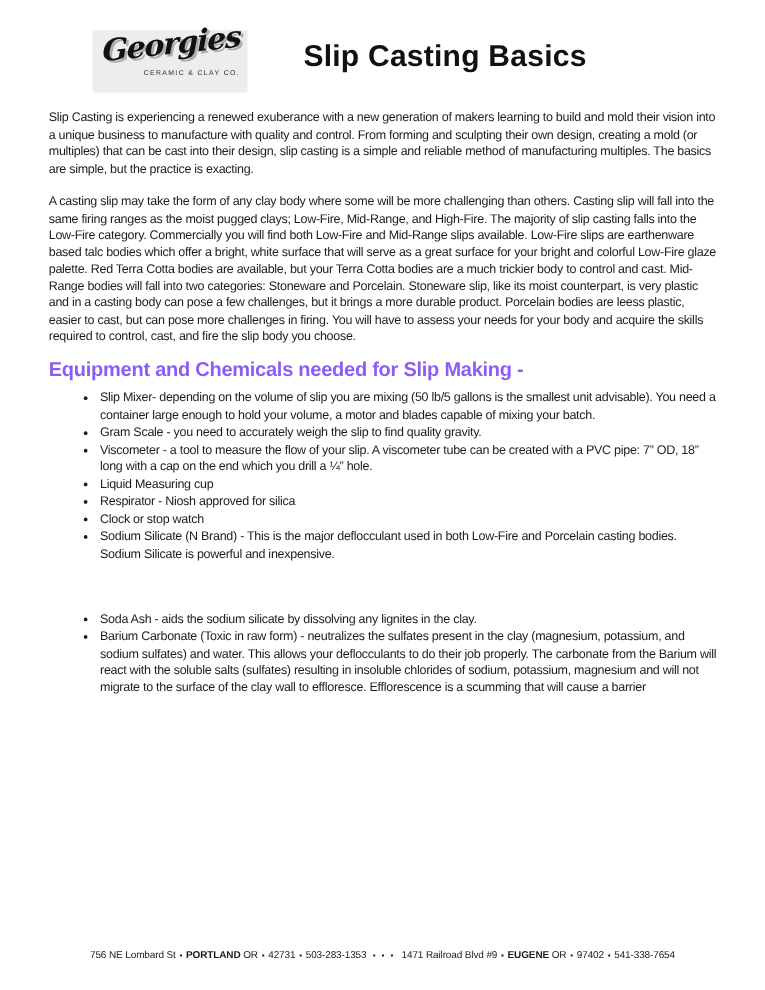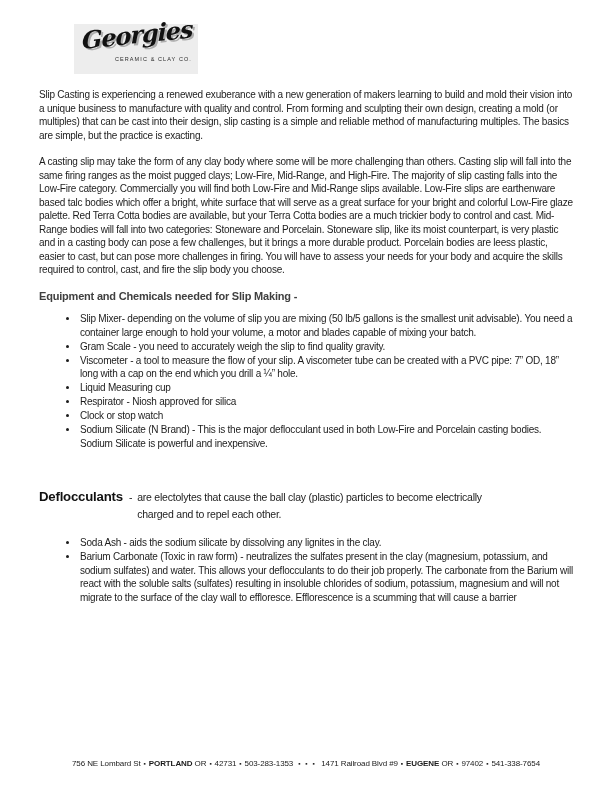--- a/index.html
+++ b/index.html
@@ -61,25 +61,25 @@
   
   .content {
     padding: 0 39px;
     font-size: 10px;
     line-height: 13.5px;
     letter-spacing: -0.22px;
   }
   .content p { margin: 0 0 13px 0; }
   .content p.para-3 { margin-bottom: 16px; }
   h2.section-heading {
-    font-size: 11px;
+    font-size: 16px;
     font-weight: bold;
     letter-spacing: -0.2px;
     margin: 2px 0 9px 0;
-    color: #404040;
+    color: #8b5cf6;
   }
   ul.doc-list {
     margin: 0;
     padding: 0 0 0 40px;
     list-style: disc outside;
   }
   ul.doc-list li { margin: 0 0 0.5px 0; padding-left: 1px; }
   ul.equipment-list { margin-bottom: 39px; }
   .defloc-heading {
     display: flex;
@@ -122,42 +122,38 @@
 </head>
 <body>
 
 <div class="page">
 
   <div class="header">
     <div class="logo">
       <div class="logo-script">Georgies</div>
       <div class="logo-sub">CERAMIC &amp; CLAY CO.</div>
     </div>
+    <div class="doc-title">Slip Casting Basics</div>
   </div>
 
   <div class="content">
     <p>Slip Casting is experiencing a renewed exuberance with a new generation of makers learning to build and mold their vision into a unique business to manufacture with quality and control. From forming and sculpting their own design, creating a mold (or multiples) that can be cast into their design, slip casting is a simple and reliable method of manufacturing multiples. The basics are simple, but the practice is exacting.</p>
     <p>A casting slip may take the form of any clay body where some will be more challenging than others. Casting slip will fall into the same firing ranges as the moist pugged clays; Low-Fire, Mid-Range, and High-Fire. The majority of slip casting falls into the Low-Fire category. Commercially you will find both Low-Fire and Mid-Range slips available. Low-Fire slips are earthenware based talc bodies which offer a bright, white surface that will serve as a great surface for your bright and colorful Low-Fire glaze palette. Red Terra Cotta bodies are available, but your Terra Cotta bodies are a much trickier body to control and cast. Mid-Range bodies will fall into two categories: Stoneware and Porcelain. Stoneware slip, like its moist counterpart, is very plastic and in a casting body can pose a few challenges, but it brings a more durable product. Porcelain bodies are leess plastic, easier to cast, but can pose more challenges in firing. You will  have to assess your needs for your body and acquire the skills required to control, cast, and fire the slip body you choose.</p>
 
     <h2 class="section-heading">Equipment and Chemicals needed for Slip Making -</h2>
     <ul class="doc-list equipment-list">
       <li>Slip Mixer- depending on the volume of slip you are mixing (50 lb/5 gallons is the smallest unit advisable). You need a container large enough to hold your volume, a motor and blades capable of mixing your batch.</li>
       <li>Gram Scale - you need to accurately weigh the slip to find quality gravity.</li>
       <li>Viscometer - a tool to measure the flow of your slip. A viscometer tube can be created with a PVC pipe: 7” OD, 18” long with a cap on the end which you drill a ¼” hole.</li>
       <li>Liquid Measuring cup</li>
       <li>Respirator - Niosh approved for silica</li>
       <li>Clock or stop watch</li>
       <li>Sodium Silicate (N Brand) - This is the major deflocculant used in both Low-Fire and Porcelain casting bodies. Sodium Silicate is powerful and inexpensive.</li>
     </ul>
 
-    <div class="defloc-heading">
-      <span class="defloc-term">Deflocculants</span>
-      <span class="defloc-sep">-</span>
-      <span class="defloc-def">are electolytes that cause the ball clay (plastic) particles to become electrically charged and to repel each other.</span>
-    </div>
     <ul class="doc-list">
       <li>Soda Ash - aids the sodium silicate by dissolving any lignites in the clay.</li>
       <li>Barium Carbonate (Toxic in raw form) - neutralizes the sulfates present in the clay (magnesium, potassium, and sodium sulfates) and water. This allows your deflocculants to do their job properly. The carbonate from the Barium will react with the soluble salts (sulfates) resulting in insoluble chlorides of sodium, potassium, magnesium and will not migrate to the surface of the clay wall to effloresce. Efflorescence is a scumming that will cause a barrier</li>
     </ul>
   </div>
 
   <div class="footer">
     <span>756 NE Lombard St</span><span class="sep">▪</span><span class="b">PORTLAND</span>
     <span>OR</span><span class="sep">▪</span><span>42731</span><span class="sep">▪</span><span>503-283-1353</span><span class="sep3">▪ ▪ ▪</span><span>1471 Railroad Blvd #9</span><span class="sep">▪</span><span class="b">EUGENE</span>
     <span>OR</span><span class="sep">▪</span><span>97402</span><span class="sep">▪</span><span>541-338-7654</span>

